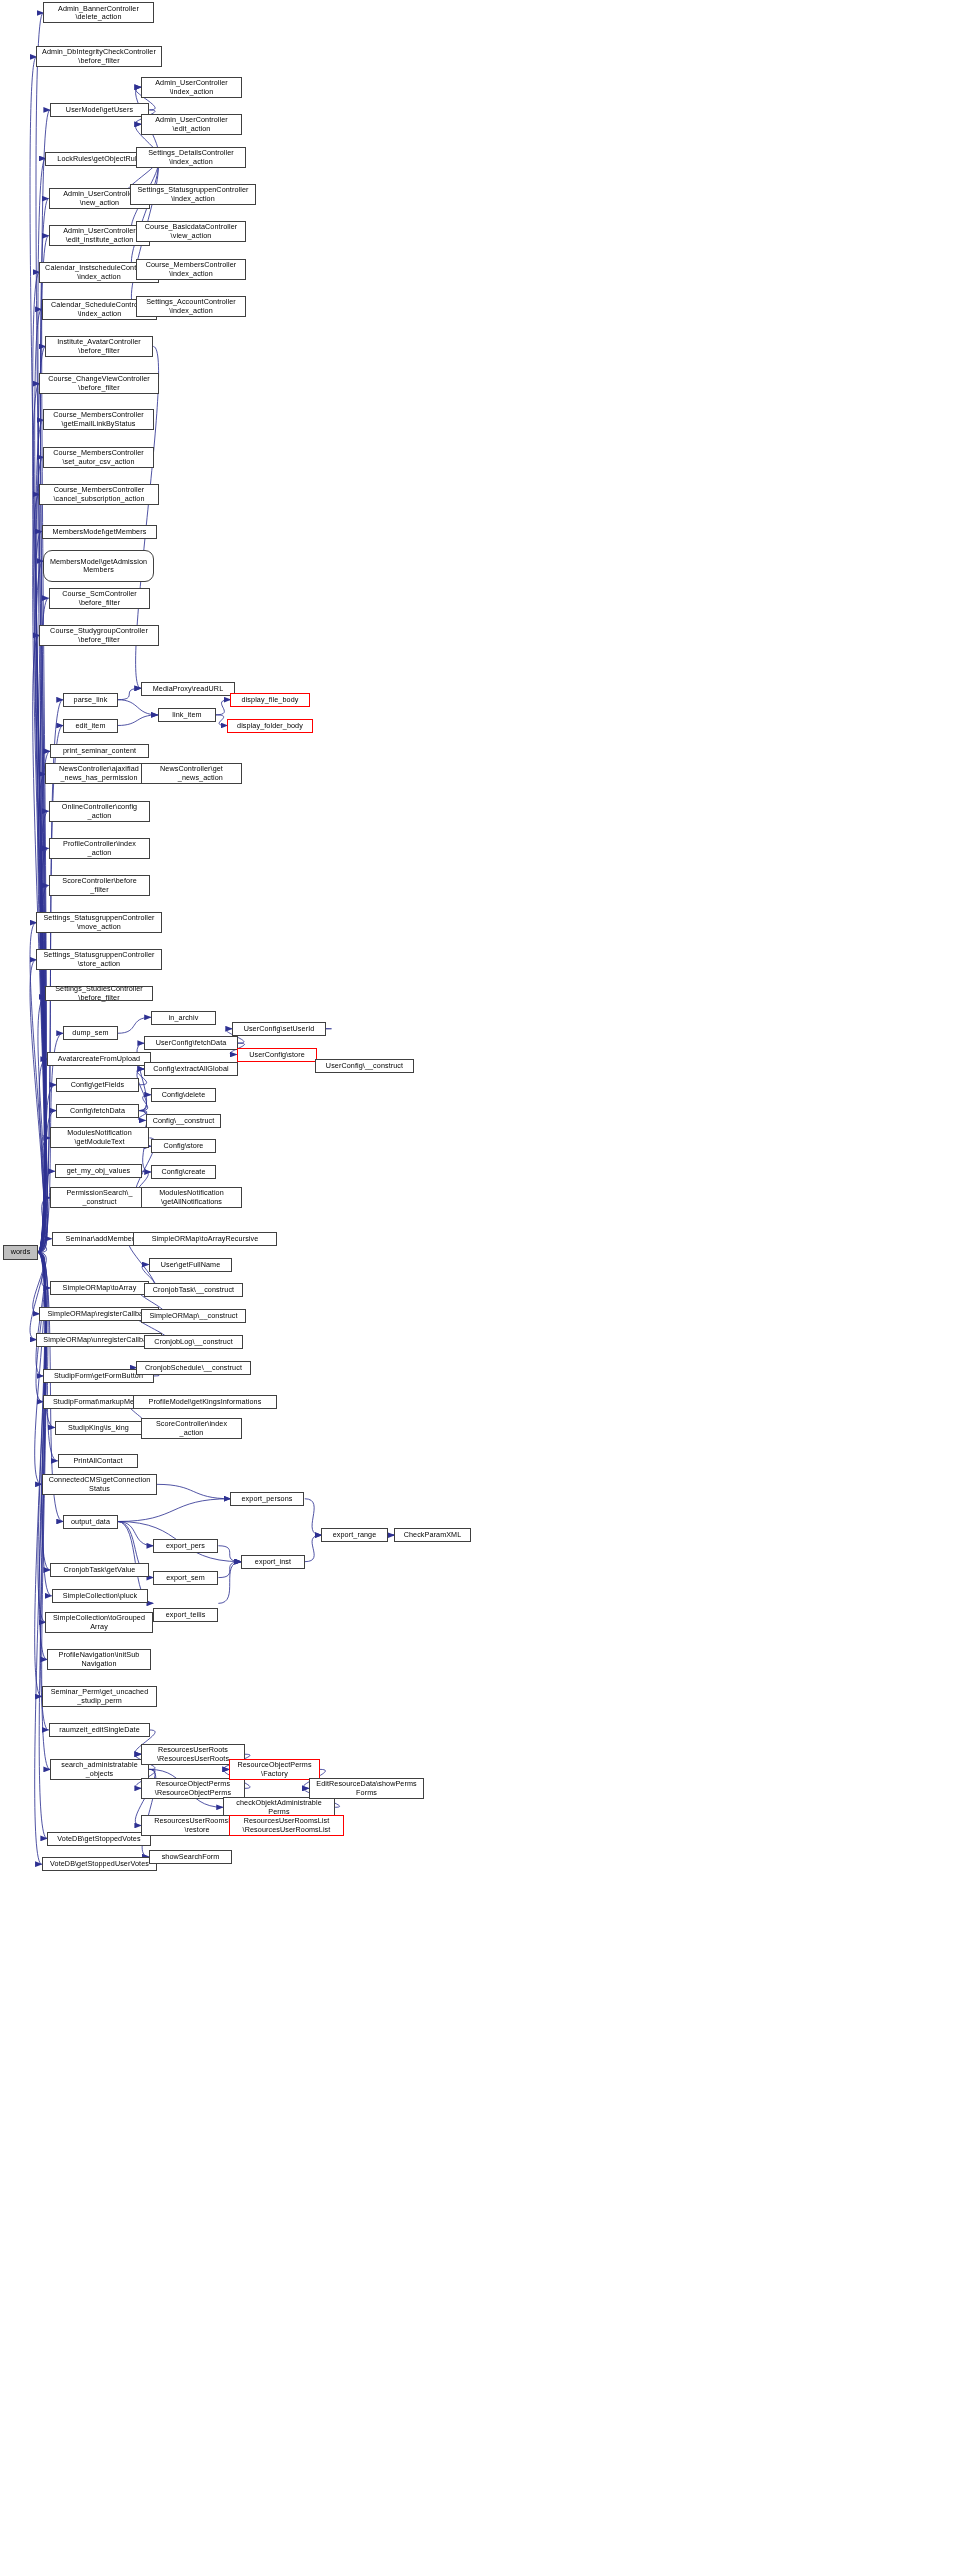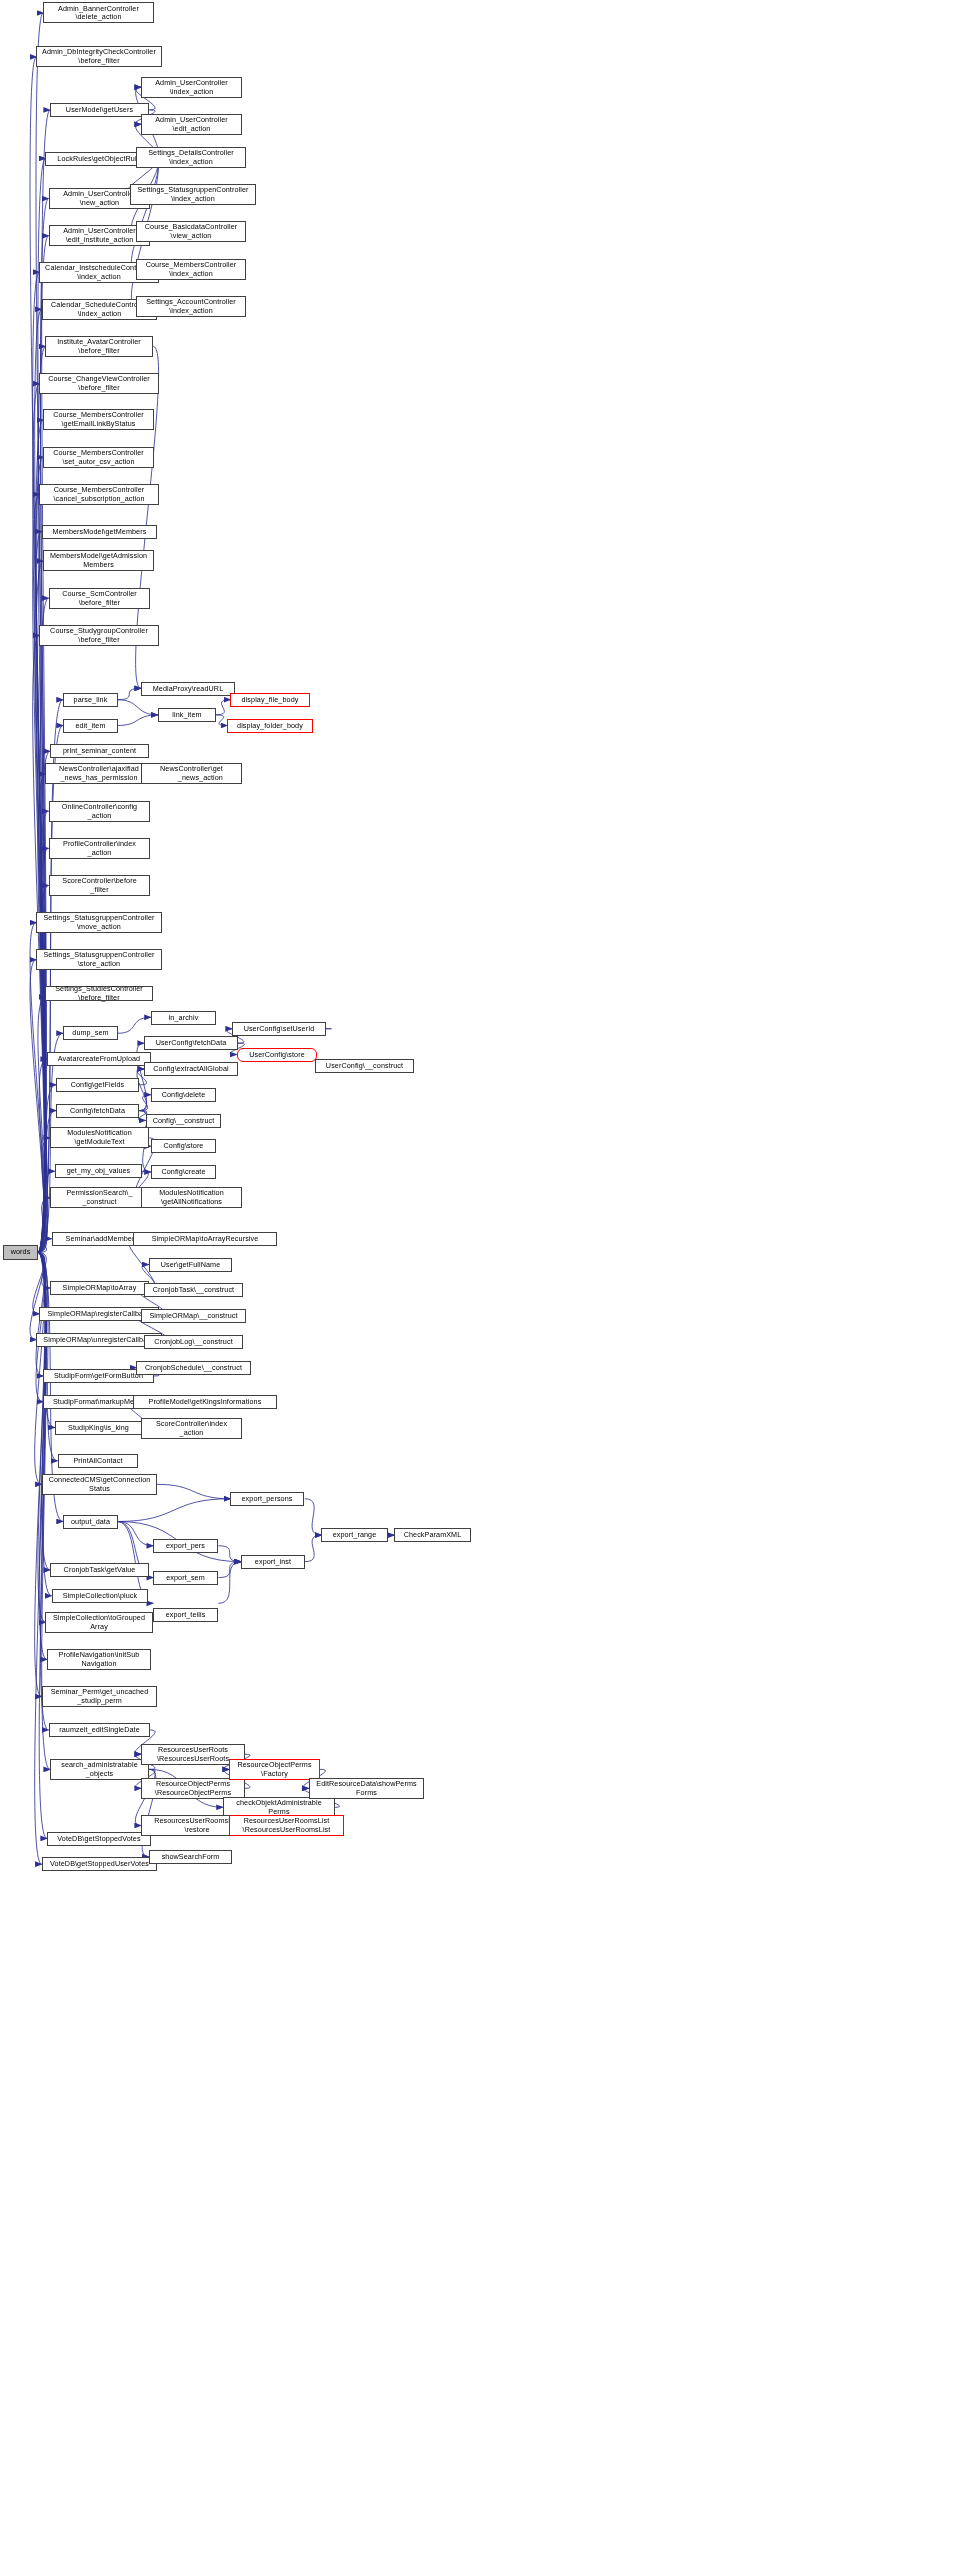--- a/index.html
+++ b/index.html
@@ -174,21 +174,21 @@
 \before_filter</div>
     <div class="node" style="left: 39px; top: 373px; width: 120px; height: 21px;">Course_ChangeViewController
 \before_filter</div>
     <div class="node" style="left: 43px; top: 409px; width: 111px; height: 21px;">Course_MembersController
 \getEmailLinkByStatus</div>
     <div class="node" style="left: 43px; top: 447px; width: 111px; height: 21px;">Course_MembersController
 \set_autor_csv_action</div>
     <div class="node" style="left: 39px; top: 484px; width: 120px; height: 21px;">Course_MembersController
 \cancel_subscription_action</div>
     <div class="node" style="left: 42px; top: 525px; width: 115px; height: 13.6px;">MembersModel\getMembers</div>
-    <div class="node" style="left: 43px; top: 550px; width: 111px; height: 21px;">MembersModel\getAdmission
+    <div class="node" style="left: 43px; top: 550px; width: 111px; height: 32px; border-radius: 9px;">MembersModel\getAdmission
 Members</div>
     <div class="node" style="left: 49px; top: 588px; width: 101px; height: 21px;">Course_ScmController
 \before_filter</div>
     <div class="node" style="left: 39px; top: 625px; width: 120px; height: 21px;">Course_StudygroupController
 \before_filter</div>
     <div class="node" style="left: 63px; top: 693px; width: 55px; height: 13.6px;">parse_link</div>
     <div class="node" style="left: 63px; top: 719px; width: 55px; height: 13.6px;">edit_item</div>
     <div class="node" style="left: 50px; top: 744px; width: 99px; height: 13.6px;">print_seminar_content</div>
     <div class="node" style="left: 45px; top: 763px; width: 108px; height: 21px;">NewsController\ajaxifiad
 _news_has_permission</div>
@@ -291,16 +291,16 @@
     <div class="node red" style="left: 229px; top: 1759px; width: 91px; height: 21px;">ResourceObjectPerms
 \Factory</div>
     <div class="node" style="left: 309px; top: 1778px; width: 115px; height: 21px;">EditResourceData\showPerms
 Forms</div>
     <div class="node" style="left: 141px; top: 1815px; width: 112px; height: 21px;">ResourcesUserRoomsList
 \restore</div>
     <div class="node red" style="left: 229px; top: 1815px; width: 115px; height: 21px;">ResourcesUserRoomsList
 \ResourcesUserRoomsList</div>
     <div class="node" style="left: 149px; top: 1850px; width: 83px; height: 13.6px;">showSearchForm</div>
     <div class="node" style="left: 232px; top: 1022px; width: 94px; height: 13.6px;">UserConfig\setUserId</div>
-    <div class="node red" style="left: 237px; top: 1048px; width: 80px; height: 13.6px; border-radius: 6px;">UserConfig\store</div>
+    <div class="node red" style="left: 237px; top: 1048px; width: 80px; height: 13.6px;">UserConfig\store</div>
     <div class="node" style="left: 315px; top: 1022px; width: 99px; height: 13.6px; margin-top: 37px;">UserConfig\__construct</div>
   </div>
 
 
 </body></html>

